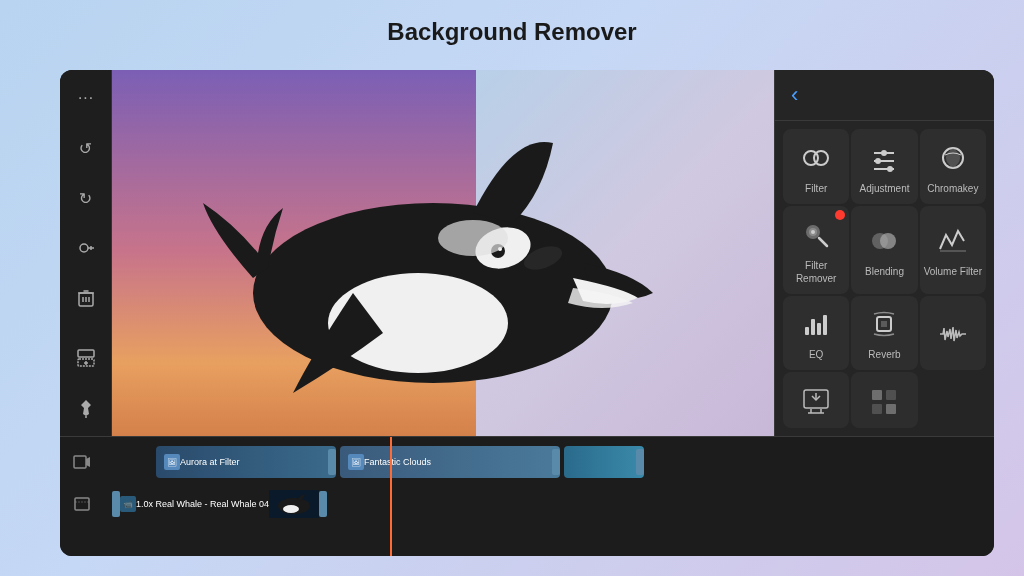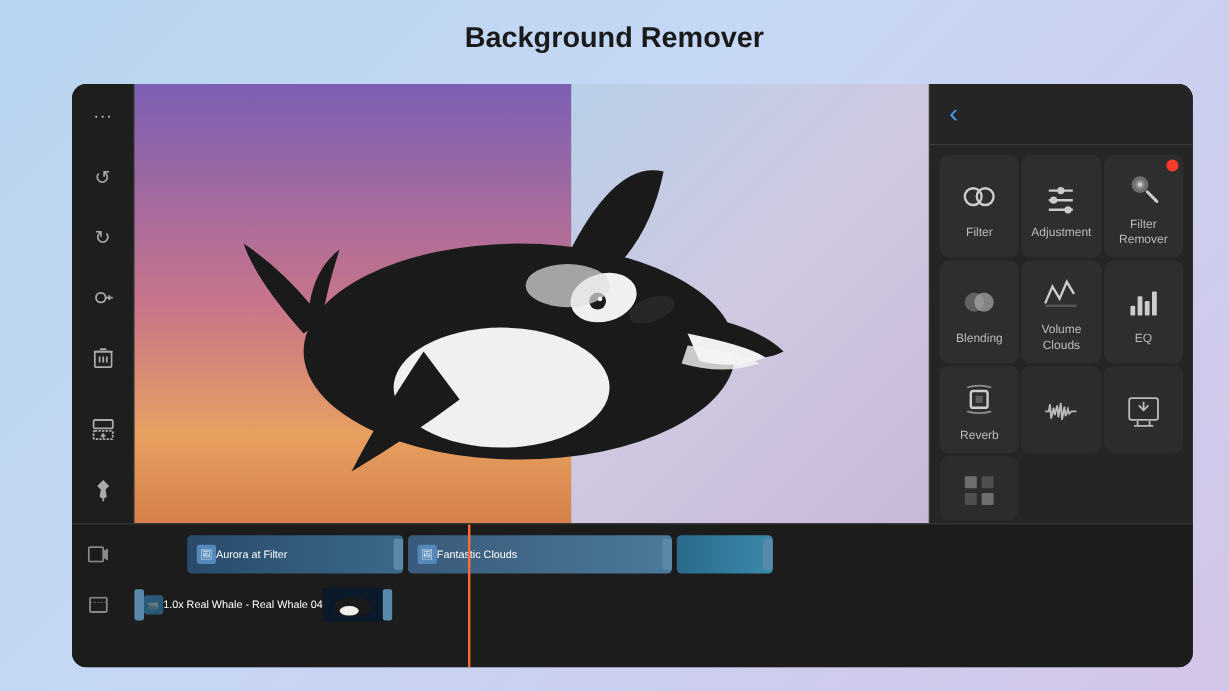--- a/index.html
+++ b/index.html
@@ -437,20 +437,30 @@
               <circle cx="15" cy="10" r="3" fill="#ccc"></circle>
               <line x1="5" y1="18" x2="25" y2="18" stroke="#ccc" stroke-width="2"></line>
               <circle cx="9" cy="18" r="3" fill="#ccc"></circle>
               <line x1="5" y1="26" x2="25" y2="26" stroke="#ccc" stroke-width="2"></line>
               <circle cx="21" cy="26" r="3" fill="#ccc"></circle>
             </svg>
           </div>
           <span class="panel-item-label">Adjustment</span>
         </div>
 
+        <div class="panel-item">
+          <div class="panel-item-icon">
+            <svg width="30" height="30" viewBox="0 0 30 30" fill="none">
+              <circle cx="15" cy="15" r="10" stroke="#ccc" stroke-width="2" fill="none"></circle>
+              <path d="M15 5 Q22 10 22 15 Q22 20 15 25 Q8 20 8 15 Q8 10 15 5" fill="#888" opacity="0.4"></path>
+              <path d="M7 12 Q15 8 23 12" stroke="#ccc" stroke-width="1"></path>
+            </svg>
+          </div>
+          <span class="panel-item-label">Chromakey</span>
+        </div>
 
         <div class="panel-item panel-item-wrapper" style="position:relative;">
           <div class="magic-remover-badge"></div>
           <div class="panel-item-icon">
             <svg width="30" height="30" viewBox="0 0 30 30" fill="none">
               <circle cx="12" cy="12" r="7" fill="#888" opacity="0.7"></circle>
               <circle cx="12" cy="12" r="4" fill="#aaa" opacity="0.5"></circle>
               <path d="M18 18 L26 26" stroke="#ccc" stroke-width="2.5" stroke-linecap="round"></path>
               <circle cx="12" cy="12" r="2" fill="#ccc"></circle>
             </svg>
@@ -471,21 +481,21 @@
         </div>
 
         <div class="panel-item">
           <div class="panel-item-icon">
             <svg width="30" height="28" viewBox="0 0 30 28" fill="none">
               <polyline points="2,22 8,8 14,18 20,4 26,14" stroke="#ccc" stroke-width="2" fill="none"></polyline>
               <rect x="2" y="23" width="26" height="2" fill="#555"></rect>
             </svg>
           </div>
           <span class="panel-item-label">Volume
-Clouds</span>
+Filter</span>
         </div>
 
         <div class="panel-item">
           <div class="panel-item-icon">
             <svg width="30" height="30" viewBox="0 0 30 30" fill="none">
               <rect x="4" y="18" width="4" height="8" fill="#ccc" rx="1"></rect>
               <rect x="10" y="10" width="4" height="16" fill="#ccc" rx="1"></rect>
               <rect x="16" y="14" width="4" height="12" fill="#ccc" rx="1"></rect>
               <rect x="22" y="6" width="4" height="20" fill="#ccc" rx="1"></rect>
             </svg>

